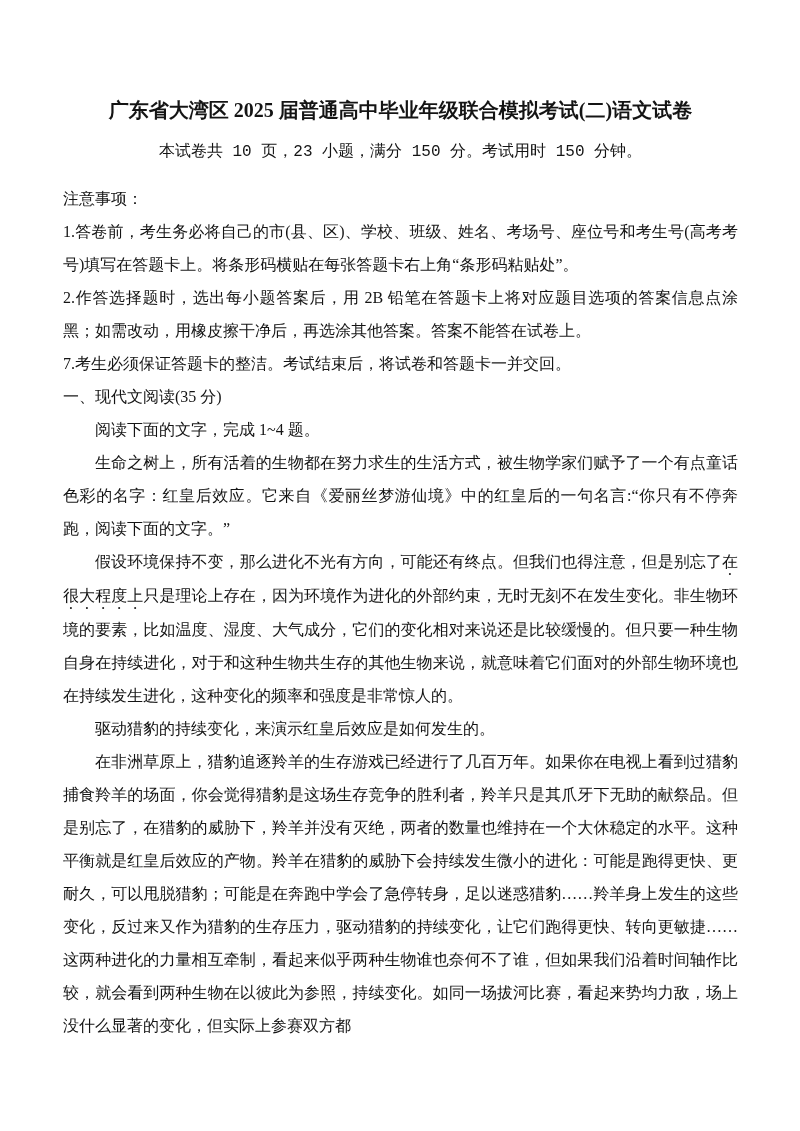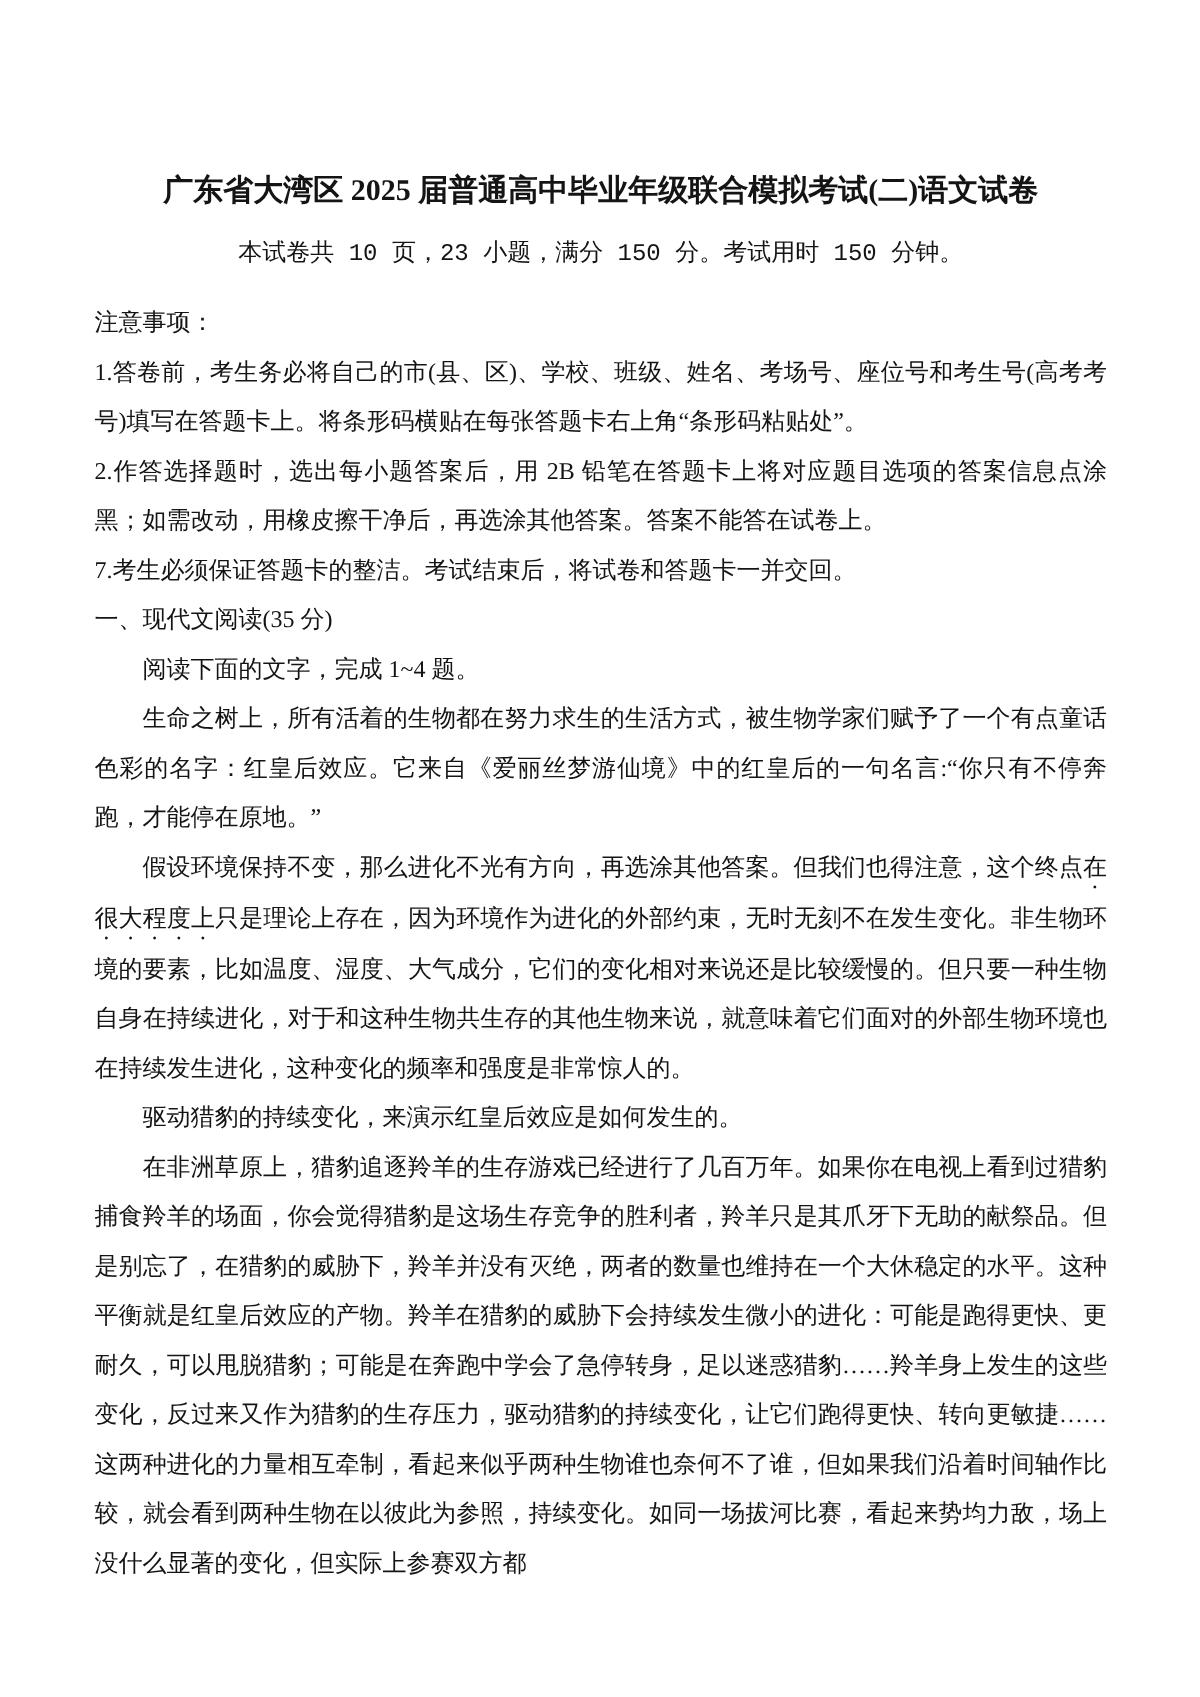--- a/index.html
+++ b/index.html
@@ -15,21 +15,21 @@
     margin: 0 auto;
     padding: 95px 62px 0 63px;
     background: #ffffff;
     color: #141414;
     font-family: "Liberation Serif", "DejaVu Serif", serif;
     font-size: 16px;
     line-height: 33px;
     overflow: hidden;
   }
   .title {
-    margin: 17px 0 11px 0;
+    margin: 0 0 11px 0;
     font-size: 20px;
     font-weight: bold;
     text-align: center;
     line-height: 30px;
   }
   .subtitle {
     margin: 0 0 13px 0;
     text-align: center;
     font-family: Liberation Mono, monospace;
   }
@@ -64,21 +64,21 @@
   <p>1.答卷前，考生务必将自己的市(县、区)、学校、班级、姓名、考场号、座位号和考生号(高考考号)填写在答题卡上。将条形码横贴在每张答题卡右上角“条形码粘贴处”。</p>
   <p>2.作答选择题时，选出每小题答案后，用 2B 铅笔在答题卡上将对应题目选项的答案信息点涂黑；如需改动，用橡皮擦干净后，再选涂其他答案。答案不能答在试卷上。</p>
   <p>7.考生必须保证答题卡的整洁。考试结束后，将试卷和答题卡一并交回。</p>
 
   <p>一、现代文阅读(35 分)</p>
 
 
   <p class="indent">阅读下面的文字，完成 1~4 题。</p>
 
 
-  <p class="indent">生命之树上，所有活着的生物都在努力求生的生活方式，被生物学家们赋予了一个有点童话色彩的名字：红皇后效应。它来自《爱丽丝梦游仙境》中的红皇后的一句名言:“你只有不停奔跑，才能停在原地。”</p>
+  <p class="indent">生命之树上，所有活着的生物都在努力求生的生活方式，被生物学家们赋予了一个有点童话色彩的名字：红皇后效应。它来自《爱丽丝梦游仙境》中的红皇后的一句名言:“你只有不停奔跑，阅读下面的文字。”</p>
 
-  <p class="indent"><span>假设环境保持不变，那么进化不光有方向，再选涂其他答案。但我们也得注意，这个终点</span><span class="emph">在很大程度上</span><span>只是理论上存在，因为环境作为进化的外部约束，无时无刻不在发生变化。非生物环境的要素，比如温度、湿度、大气成分，它们的变化相对来说还是比较缓慢的。但只要一种生物自身在持续进化，对于和这种生物共生存的其他生物来说，就意味着它们面对的外部生物环境也在持续发生进化，这种变化的频率和强度是非常惊人的。</span></p>
+  <p class="indent"><span>假设环境保持不变，那么进化不光有方向，可能还有终点。但我们也得注意，但是别忘了</span><span class="emph">在很大程度上</span><span>只是理论上存在，因为环境作为进化的外部约束，无时无刻不在发生变化。非生物环境的要素，比如温度、湿度、大气成分，它们的变化相对来说还是比较缓慢的。但只要一种生物自身在持续进化，对于和这种生物共生存的其他生物来说，就意味着它们面对的外部生物环境也在持续发生进化，这种变化的频率和强度是非常惊人的。</span></p>
 
   <p class="indent">驱动猎豹的持续变化，来演示红皇后效应是如何发生的。</p>
 
   <p class="indent">在非洲草原上，猎豹追逐羚羊的生存游戏已经进行了几百万年。如果你在电视上看到过猎豹捕食羚羊的场面，你会觉得猎豹是这场生存竞争的胜利者，羚羊只是其爪牙下无助的献祭品。但是别忘了，在猎豹的威胁下，羚羊并没有灭绝，两者的数量也维持在一个大休稳定的水平。这种平衡就是红皇后效应的产物。羚羊在猎豹的威胁下会持续发生微小的进化：可能是跑得更快、更耐久，可以甩脱猎豹；可能是在奔跑中学会了急停转身，足以迷惑猎豹……羚羊身上发生的这些变化，反过来又作为猎豹的生存压力，驱动猎豹的持续变化，让它们跑得更快、转向更敏捷……这两种进化的力量相互牵制，看起来似乎两种生物谁也奈何不了谁，但如果我们沿着时间轴作比较，就会看到两种生物在以彼此为参照，持续变化。如同一场拔河比赛，看起来势均力敌，场上没什么显著的变化，但实际上参赛双方都</p>
 
 </div>
 
 </body></html>

